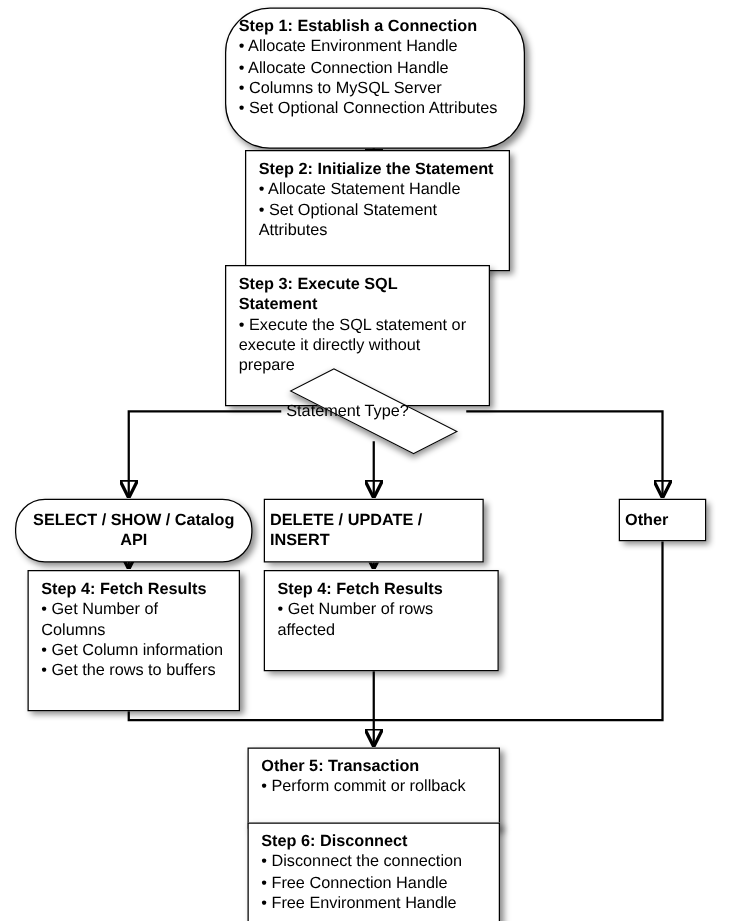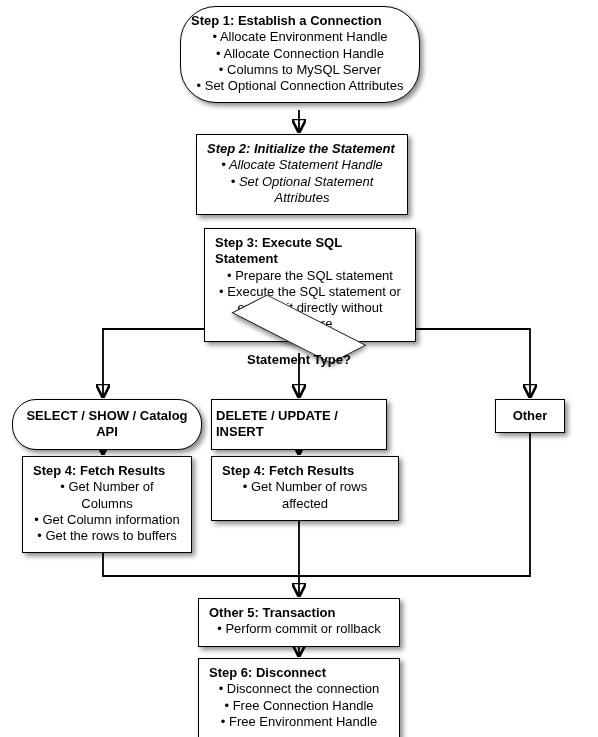--- a/index.html
+++ b/index.html
@@ -13,52 +13,51 @@
   .canvas {
     position: relative;
     width: 598px;
     height: 737px;
   }
   .box {
     position: absolute;
     background: #fff;
     border: 1.5px solid #000;
     box-shadow: 3px 3px 5px rgba(0,0,0,0.45);
-    padding: 6px 10px 8px 10px;
+    padding: 6px 10px 24px 10px;
     line-height: 1.25;
   }
   .pill { border-radius: 36px; }
   .title { font-weight: 700; }
   .item::before { content: "• "; }
-  .item { display: block; text-align: center; }
+  .item { display: block; }
 
   
   .decision {
     position: absolute;
     width: 148px;
     height: 50px;
   }
   .decision .shape {
     position: absolute;
     left: 50%; top: 50%;
     width: 104px; height: 36px;
     transform: translate(-50%, -50%) rotate(45deg) skew(-18deg, -18deg);
     background: #fff;
     border: 1.5px solid #000;
     box-shadow: 3px 3px 5px rgba(0,0,0,0.45);
   }
   .decision .label {
     position: absolute;
     left: 0; right: 0; top: 50%;
     transform: translateY(-50%);
-    text-align: center;
-    font-weight: 700;
+    text-align: left;
+    font-weight: 400;
     line-height: 1.1;
     padding: 0 4px;
-    margin-top: 31px;
   }
 
   svg.connector {
     position: absolute;
     left: 0; top: 0;
     width: 598px; height: 737px;
     overflow: visible;
     pointer-events: none;
   }
   svg.connector path, svg.connector line {
@@ -100,44 +99,43 @@
   </svg>
 
   <div class="box pill" style="left:180px; top:6px; width:218px;">
     <span class="title">Step 1: Establish a Connection</span>
     <span class="item">Allocate Environment Handle</span>
     <span class="item">Allocate Connection Handle</span>
     <span class="item">Columns to MySQL Server</span>
     <span class="item">Set Optional Connection Attributes</span>
   </div>
 
-  <div class="box" style="left:196px; top:134px; width:190px;font-style:italic;">
+  <div class="box" style="left:196px; top:120px; width:190px;">
     <span class="title">Step 2: Initialize the Statement</span>
     <span class="item">Allocate Statement Handle</span>
     <span class="item">Set Optional Statement Attributes</span>
   </div>
 
-  <div class="box" style="left:204px; top:212px; width:190px;margin-top:16px;">
+  <div class="box" style="left:180px; top:212px; width:190px;">
     <span class="title">Step 3: Execute SQL Statement</span>
-    <span class="item">Prepare the SQL statement</span>
     <span class="item">Execute the SQL statement or execute it directly without prepare</span>
   </div>
 
   <div class="decision" style="left:225px; top:304px;">
     <div class="shape"></div>
     <div class="label">Statement Type?</div>
   </div>
 
   <div class="box" style="left:12px; top:399px; width:180px; text-align:center; font-weight:700; padding:8px 4px;border-radius:24px;">
     <span>SELECT / SHOW / Catalog API</span>
   </div>
   <div class="box" style="left:211px; top:399px; width:166px; font-weight:700; padding:8px 4px;">
     <span>DELETE / UPDATE / INSERT</span>
   </div>
-  <div class="box" style="left:495px; top:399px; width:60px; text-align:center; font-weight:700; padding:8px 4px;">
+  <div class="box" style="left:495px; top:399px; width:60px; text-align:left; font-weight:700; padding:8px 4px;">
     <span>Other</span>
   </div>
 
   <div class="box" style="left:22px; top:456px; width:148px;">
     <span class="title">Step 4: Fetch Results</span>
     <span class="item">Get Number of Columns</span>
     <span class="item">Get Column information</span>
     <span class="item">Get the rows to buffers</span>
   </div>
 

